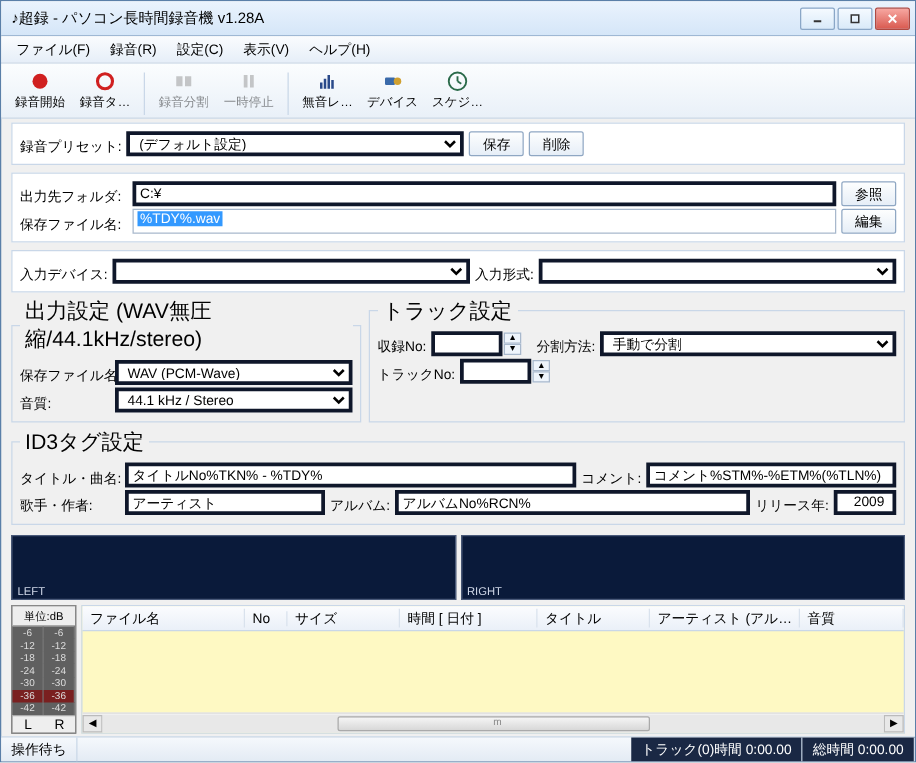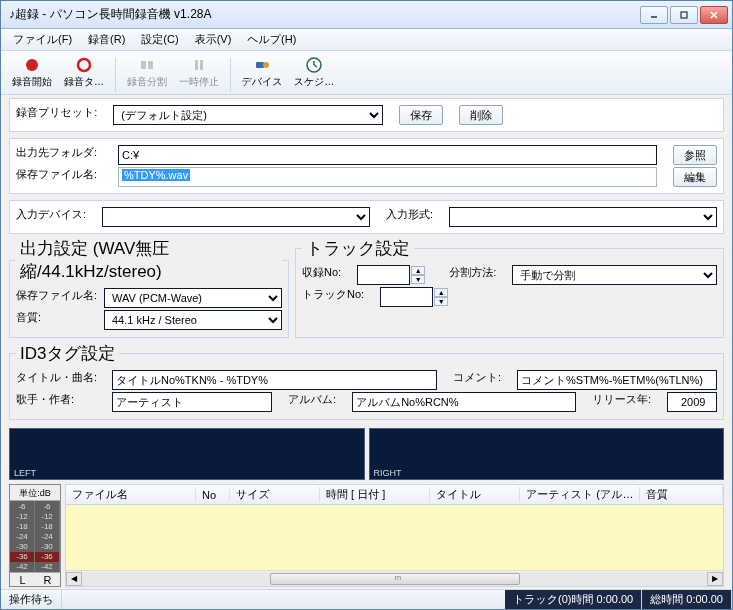--- a/index.html
+++ b/index.html
@@ -17,23 +17,23 @@
 .menubar span { padding: 20px 8px; cursor:pointer; }
 
 .toolbar { height: 44px; background: linear-gradient(#fbfdfe,#e9f0f8); border-bottom:1px solid #c9d7e8; display:flex; align-items:flex-end; padding:2px 6px; gap:2px; }
 .tbtn { width: 50px; height: 40px; display:flex; flex-direction:column; align-items:center; justify-content:center; gap:1px; border:1px solid transparent; border-radius:2px; cursor:pointer;}
 .tbtn.disabled { opacity:0.45; cursor:default; }
 .tbtn .ic { width:18px; height:18px; display:flex; align-items:center; justify-content:center; }
 .tbtn .lbl { font-size:10px; white-space:nowrap; }
 .sep { width:1px; height:34px; background:#c9d7e8; margin:0 4px; }
 
 .panel { background:#fff; border:1px solid #c9d7e8; margin:3px 8px; padding:4px 6px; }
-.row { display:flex; align-items:flex-start; gap:16px; margin:2px 0; }
+.row { display:flex; align-items:flex-end; gap:4px; margin:2px 0; }
 .lbl-fixed { white-space:nowrap; }
-select, input[type=text] { border:1px solid #0f172a; background:#fff; height:20px; padding:1px 3px; font-size:11px; }
+select, input[type=text] { border:3px solid #0f172a; background:#fff; height:20px; padding:1px 3px; font-size:11px; }
 select { height:20px; }
 .btn { border:1px solid #8fa7c3; background:linear-gradient(#fdfefe,#e6eef7); border-radius:2px; padding:2px 10px; height:20px; cursor:pointer; }
 .highlight { background:#3399ff; color:#fff; padding:0 2px; }
 .spinner { display:flex; align-items:center; }
 .spinner input { width:28px; text-align:right;padding-left:48px; }
 .spinbtns { display:flex; flex-direction:column; margin-left:1px; }
 .spinbtns div { width:14px; height:9px; border:1px solid #a8b8cc; background:#eef4fb; font-size:7px; line-height:7px; text-align:center; cursor:pointer; }
 
 fieldset { border:1px solid #c9d7e8; padding:3px 6px 5px; margin:0; }
 legend { padding:0 4px; font-size:17px; }
@@ -131,20 +131,31 @@
     <div class="tbtn disabled">
         <div class="ic">
           <svg viewBox="0 0 18 18">
             <rect x="5" y="4" width="3" height="10" fill="#888"></rect>
             <rect x="10" y="4" width="3" height="10" fill="#888"></rect>
           </svg>
         </div>
         <div class="lbl">一時停止</div>
       </div>
     <div class="sep"></div>
+    <div class="tbtn">
+        <div class="ic">
+          <svg viewBox="0 0 18 18">
+            <rect x="3" y="10" width="2" height="5" fill="#2a4a8a"></rect>
+            <rect x="6" y="7" width="2" height="8" fill="#2a4a8a"></rect>
+            <rect x="9" y="4" width="2" height="11" fill="#2a4a8a"></rect>
+            <rect x="12" y="8" width="2" height="7" fill="#2a4a8a"></rect>
+          </svg>
+        </div>
+        <div class="lbl">無音レ…</div>
+      </div>
     <div class="tbtn">
         <div class="ic">
           <svg viewBox="0 0 18 18">
             <rect x="3" y="6" width="8" height="6" rx="1" fill="#3a6aaa"></rect>
             <circle cx="13" cy="9" r="3" fill="#d0a030"></circle>
           </svg>
         </div>
         <div class="lbl">デバイス</div>
       </div>
     <div class="tbtn">

